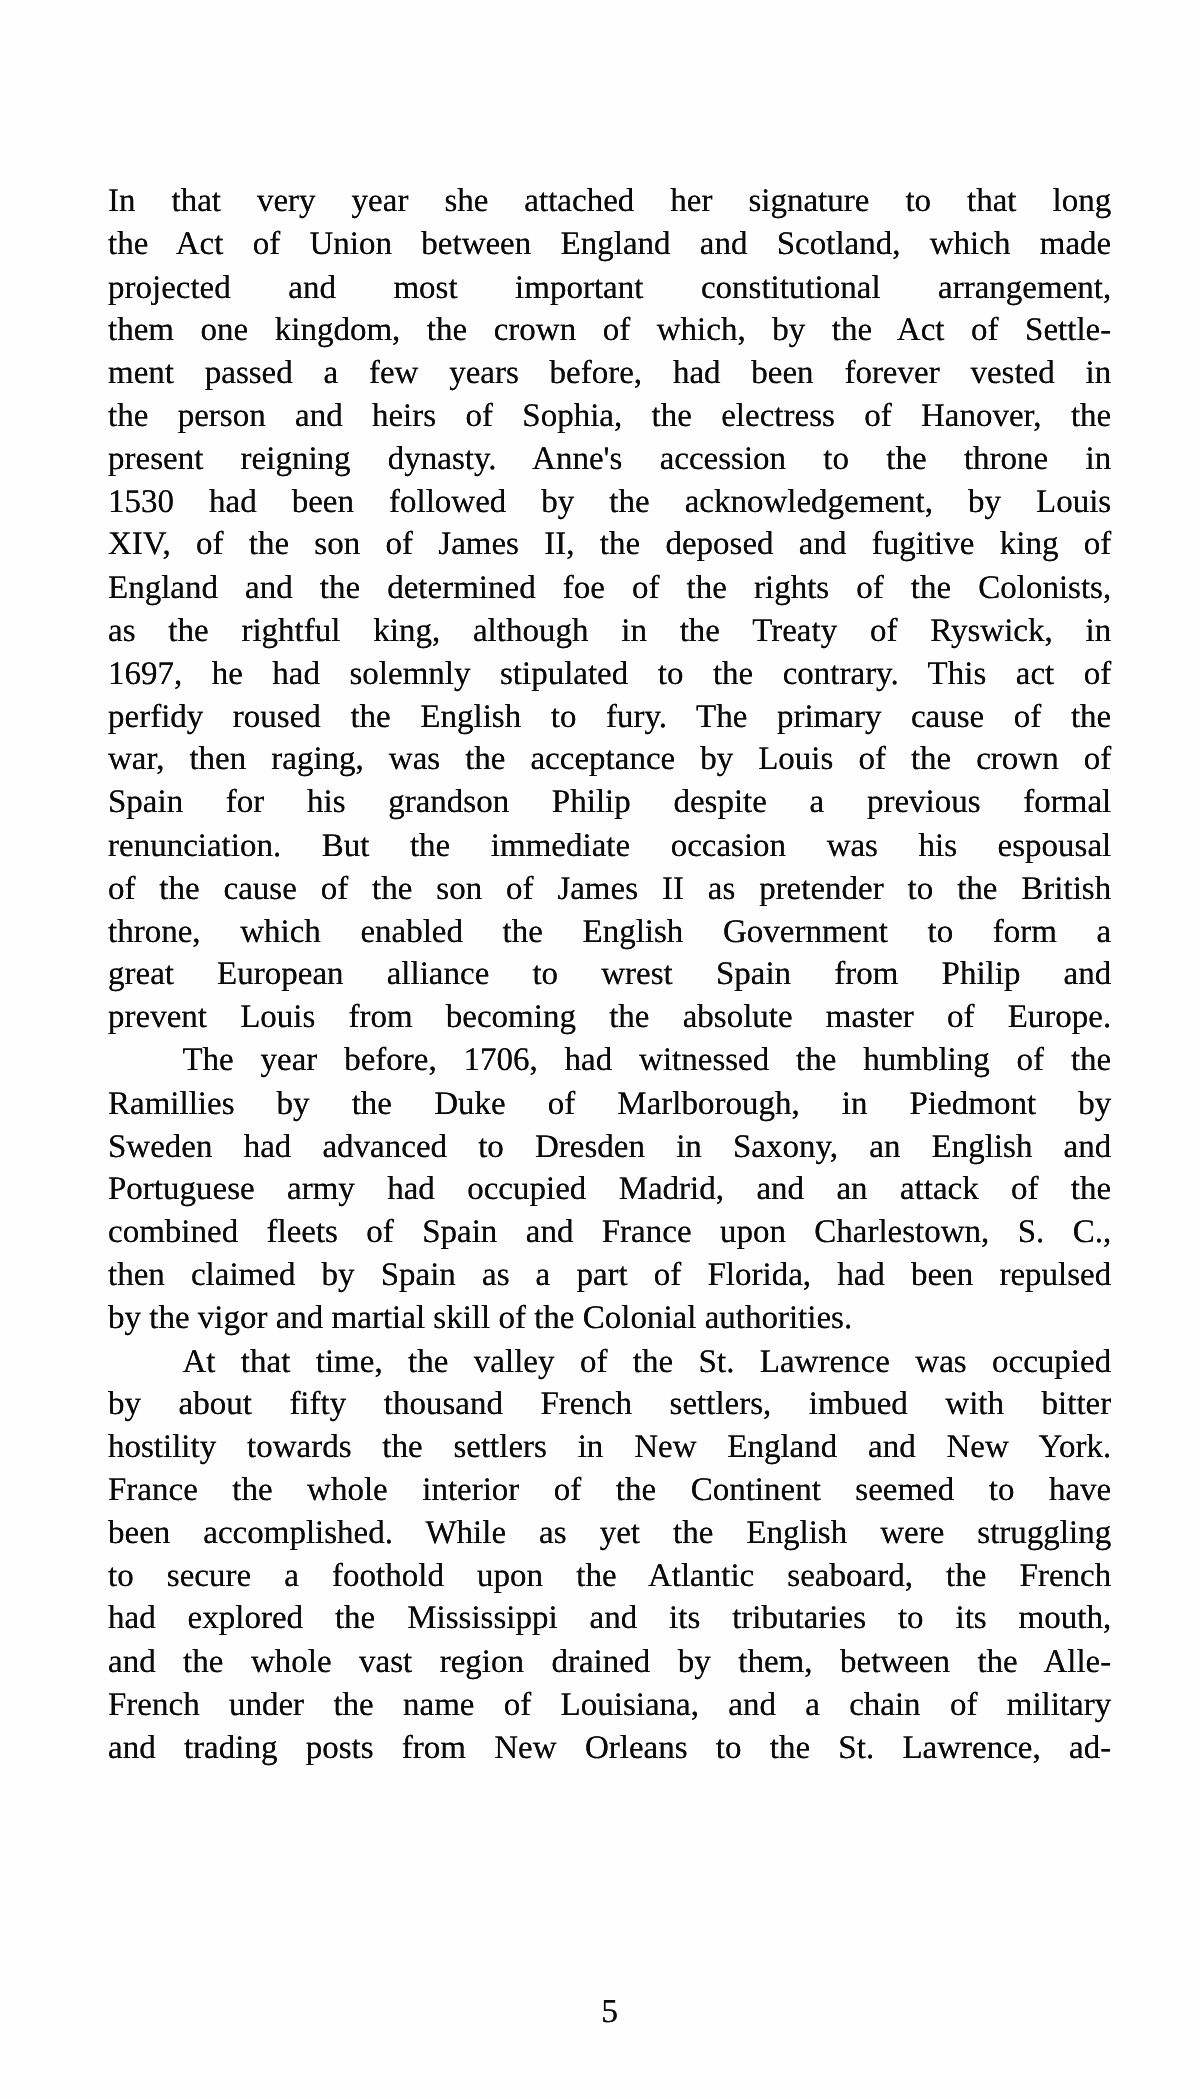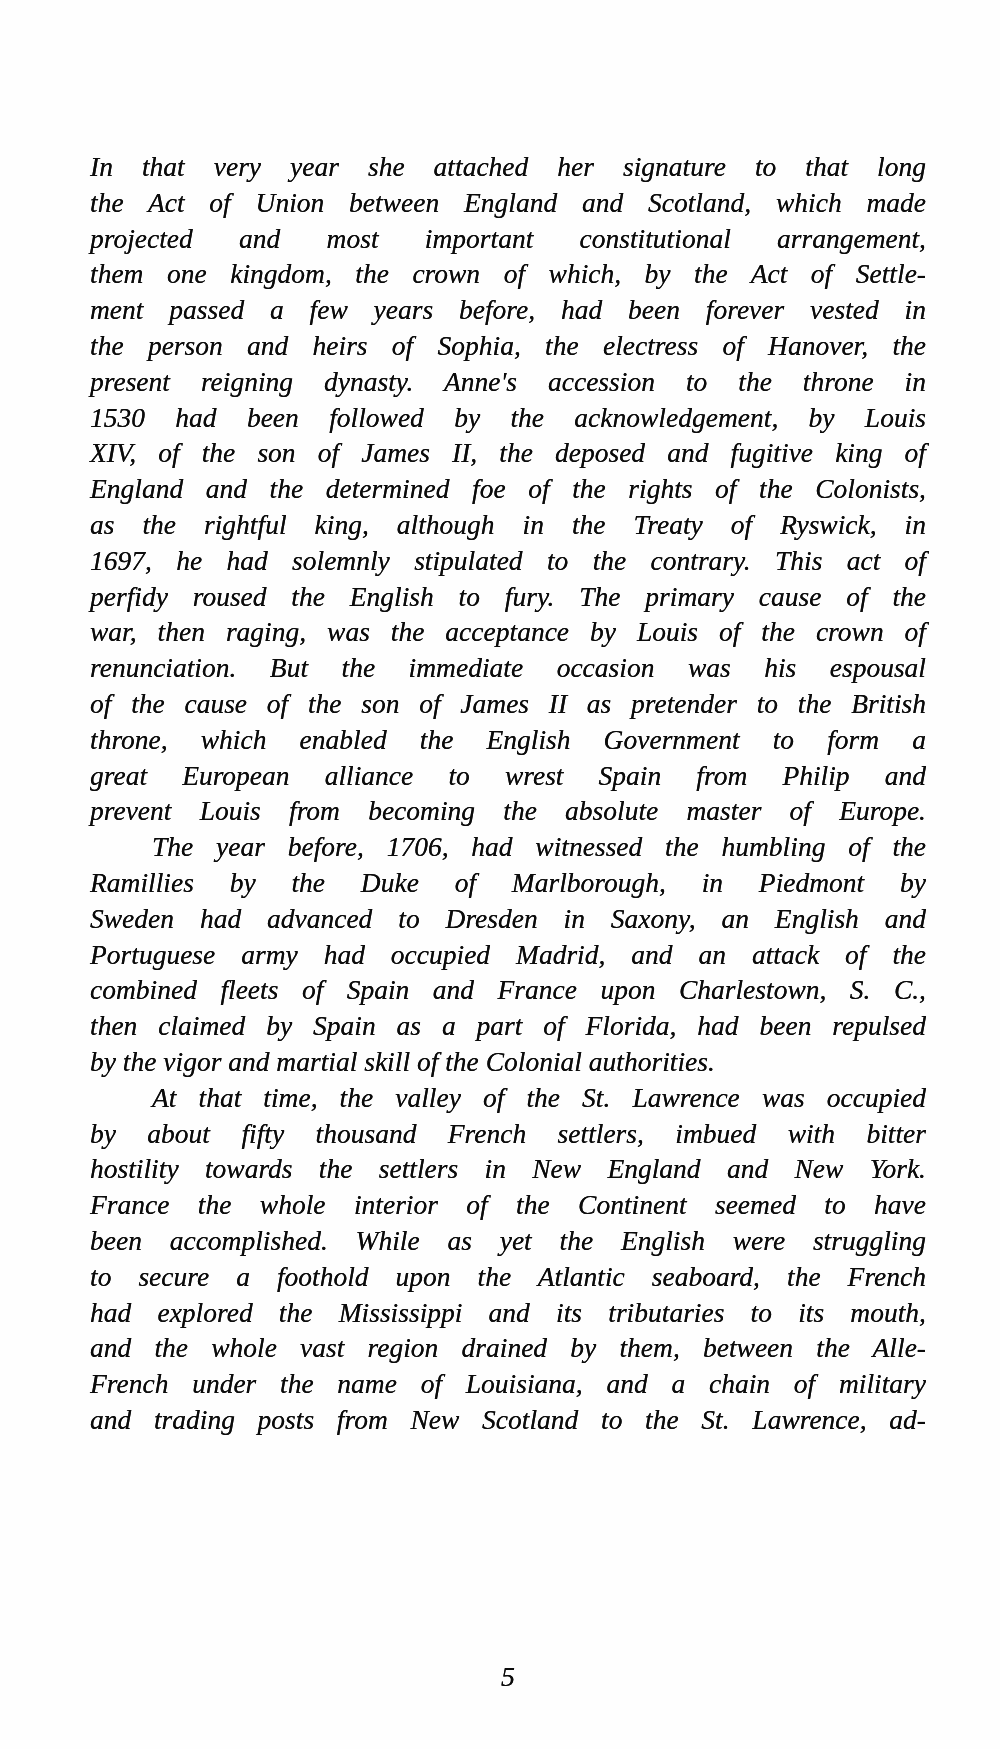--- a/index.html
+++ b/index.html
@@ -12,21 +12,20 @@
     background: #fefefe;
     overflow: hidden;
   }
   .page {
     position: relative;
     width: 1000px;
     height: 1749px;
     background: #fefefe;
     color: #0b0b0b;
     font-family: "Liberation Serif", "DejaVu Serif", serif;
-    font-style: italic;
   }
   .text-block {
     position: absolute;
     left: 90px;
     top: 149px;
     width: 836px;
   }
   .paragraph {
     margin: 0;
     padding: 0;
@@ -69,20 +68,21 @@
         <div class="line">ment passed a few years before, had been forever vested in</div>
         <div class="line">the person and heirs of Sophia, the electress of Hanover, the</div>
         <div class="line">present reigning dynasty. Anne's accession to the throne in</div>
         <div class="line">1530 had been followed by the acknowledgement, by Louis</div>
         <div class="line">XIV, of the son of James II, the deposed and fugitive king of</div>
         <div class="line">England and the determined foe of the rights of the Colonists,</div>
         <div class="line">as the rightful king, although in the Treaty of Ryswick, in</div>
         <div class="line">1697, he had solemnly stipulated to the contrary. This act of</div>
         <div class="line">perfidy roused the English to fury. The primary cause of the</div>
         <div class="line">war, then raging, was the acceptance by Louis of the crown of</div>
+        <div class="line">Spain for his grandson Philip despite a previous formal</div>
         <div class="line">renunciation. But the immediate occasion was his espousal</div>
         <div class="line">of the cause of the son of James II as pretender to the British</div>
         <div class="line">throne, which enabled the English Government to form a</div>
         <div class="line">great European alliance to wrest Spain from Philip and</div>
         <div class="line">prevent Louis from becoming the absolute master of Europe.</div>
       </div>
       <div class="paragraph">
         <div class="line indent">The year before, 1706, had witnessed the humbling of the</div>
         <div class="line">Ramillies by the Duke of Marlborough, in Piedmont by</div>
         <div class="line">Sweden had advanced to Dresden in Saxony, an English and</div>
@@ -94,17 +94,17 @@
       <div class="paragraph">
         <div class="line indent">At that time, the valley of the St. Lawrence was occupied</div>
         <div class="line">by about fifty thousand French settlers, imbued with bitter</div>
         <div class="line">hostility towards the settlers in New England and New York.</div>
         <div class="line">France the whole interior of the Continent seemed to have</div>
         <div class="line">been accomplished. While as yet the English were struggling</div>
         <div class="line">to secure a foothold upon the Atlantic seaboard, the French</div>
         <div class="line">had explored the Mississippi and its tributaries to its mouth,</div>
         <div class="line">and the whole vast region drained by them, between the Alle-</div>
         <div class="line">French under the name of Louisiana, and a chain of military</div>
-        <div class="line">and trading posts from New Scotland to the St. Lawrence, ad-</div>
+        <div class="line">and trading posts from New Orleans to the St. Lawrence, ad-</div>
       </div>
     </main>
   <footer class="folio">5</footer>
 </div>
 
 </body></html>

